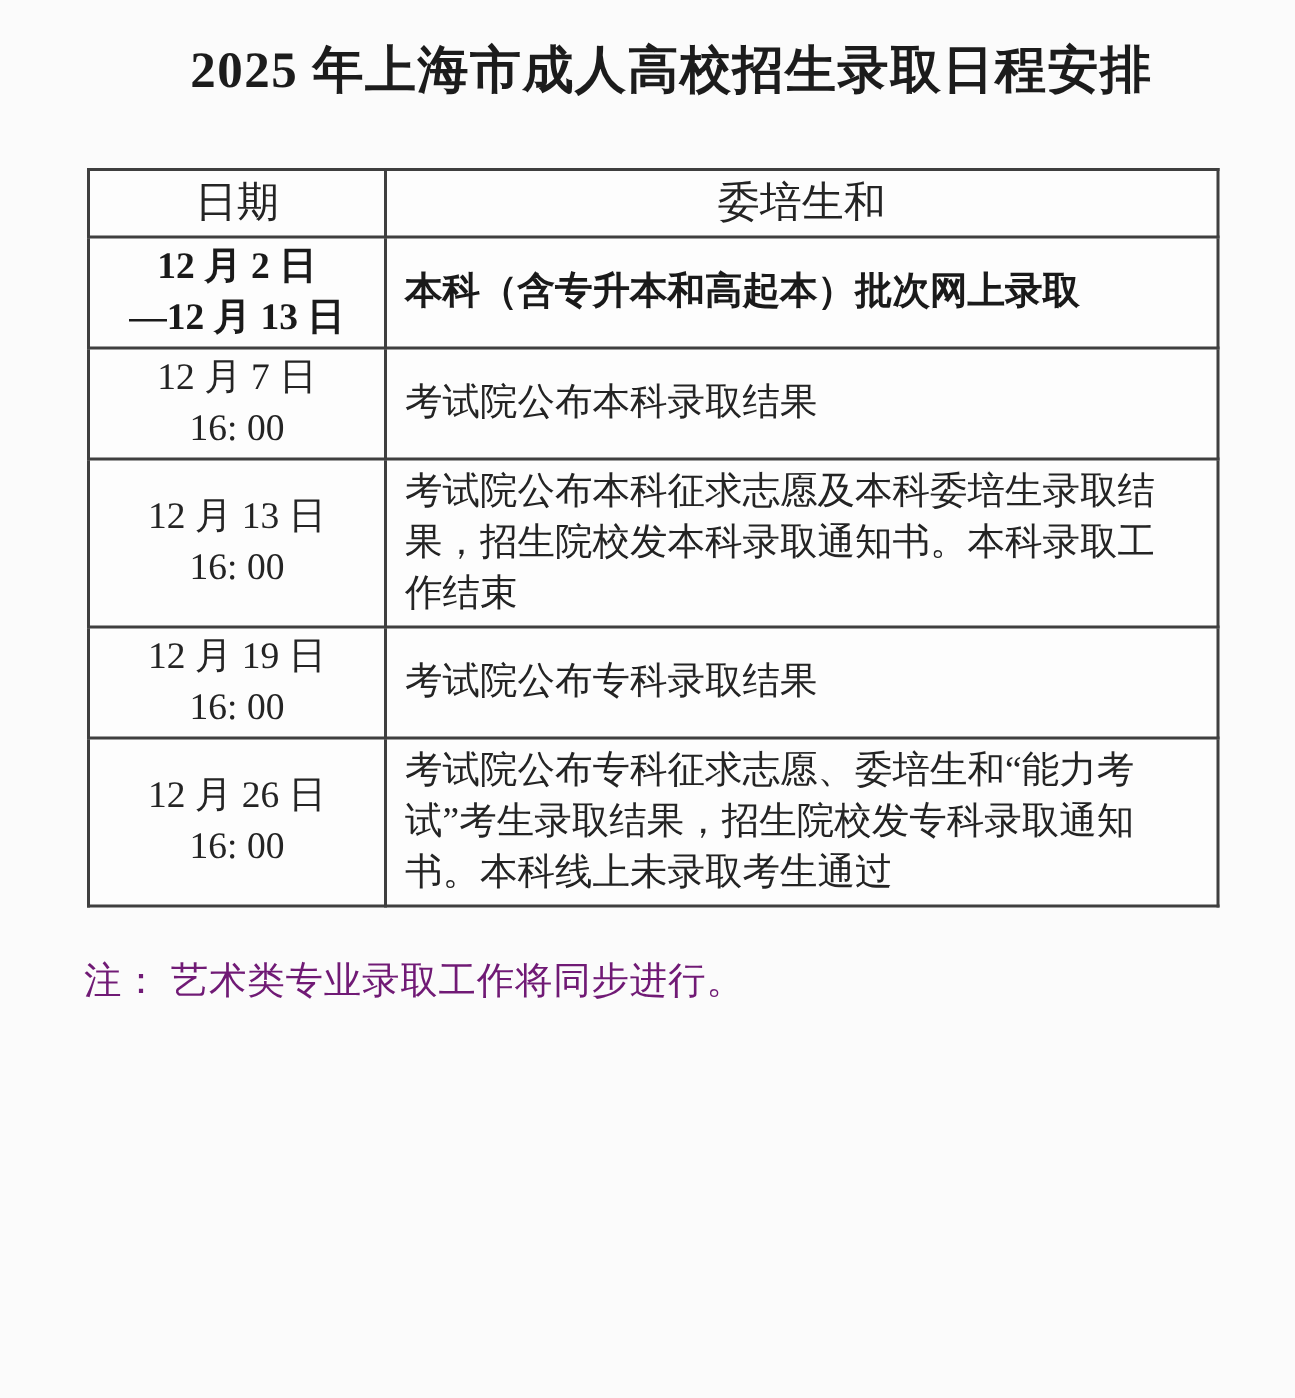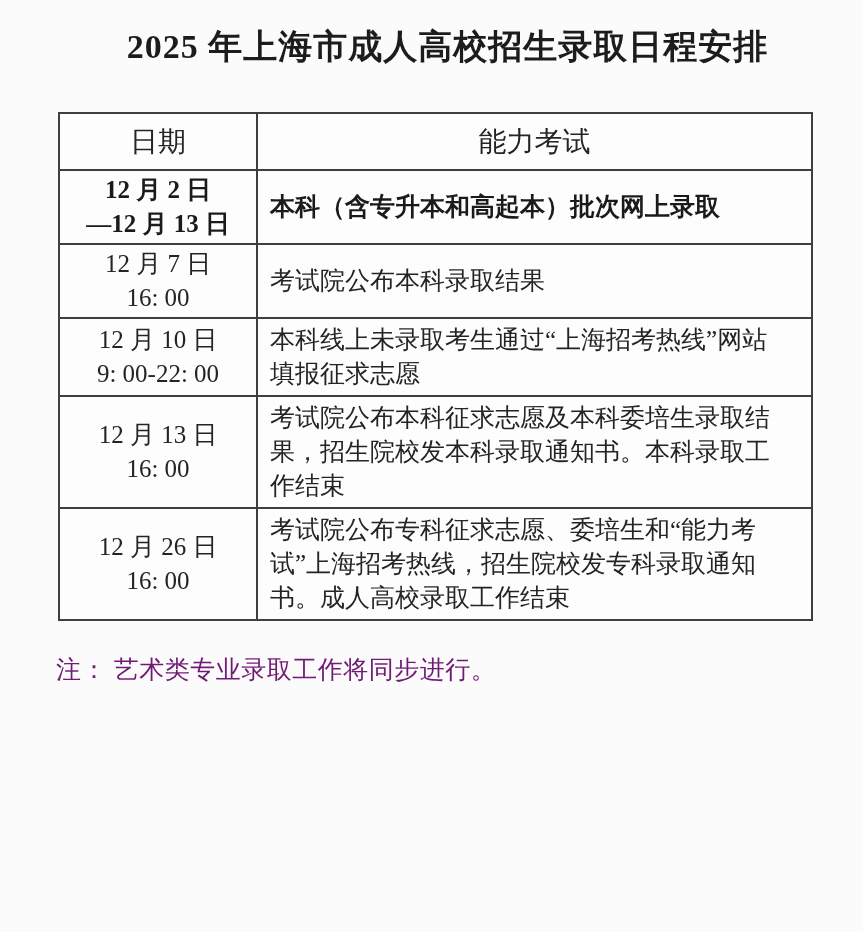--- a/index.html
+++ b/index.html
@@ -31,21 +31,21 @@
     background: #fdfdfd;
   }
   table.schedule td, table.schedule th {
     border: 2px solid #3f3f3f;
     vertical-align: middle;
     font-weight: normal;
     color: #242424;
   }
   th.col-date { width: 194px; }
   th.col-work { width: 551px; }
-  tr.h-head { height: 57px; padding-left: 28px; }
+  tr.h-head { height: 45px; padding-left: 28px; }
   tr.h-r0 { height: 60px; }
   tr.h-r1 { height: 69px; }
   tr.h-r2 { height: 71px; }
   tr.h-r3 { height: 99px; }
   tr.h-r4 { height: 70px; }
   tr.h-r5 { height: 70px; }
   tr.h-r6 { height: 71px; }
   tr.h-r7 { height: 105px; }
   th.header-cell {
     font-size: 28px;
@@ -77,61 +77,61 @@
 </style>
 </head>
 <body>
 
 <div class="doc-title">2025 年上海市成人高校招生录取日程安排</div>
 
 <table class="schedule">
   <tbody>
       <tr class="h-head">
     <th class="col-date header-cell">日期</th>
-    <th class="col-work header-cell">能力考试</th>
+    <th class="col-work header-cell">委培生和</th>
   </tr>
 
   <tr class="h-r0 bold-row">
     <td class="date-cell">
       <div>12 月 2 日</div>
       <div>—12 月 13 日</div>
     </td>
     <td class="work-cell">本科（含专升本和高起本）批次网上录取</td>
   </tr>
 
   <tr class="h-r1">
     <td class="date-cell">
       <div>12 月 7 日</div>
       <div>16: 00</div>
     </td>
     <td class="work-cell">考试院公布本科录取结果</td>
   </tr>
 
-  <tr class="h-r2">
-    <td class="date-cell">
-      <div>12 月 10 日</div>
-      <div>9: 00-22: 00</div>
-    </td>
-    <td class="work-cell">本科线上未录取考生通过“上海招考热线”网站填报征求志愿</td>
-  </tr>
 
   <tr class="h-r3">
     <td class="date-cell">
       <div>12 月 13 日</div>
       <div>16: 00</div>
     </td>
     <td class="work-cell">考试院公布本科征求志愿及本科委培生录取结果，招生院校发本科录取通知书。本科录取工作结束</td>
   </tr>
 
 
+  <tr class="h-r5">
+    <td class="date-cell">
+      <div>12 月 19 日</div>
+      <div>16: 00</div>
+    </td>
+    <td class="work-cell">考试院公布专科录取结果</td>
+  </tr>
 
 
   <tr class="h-r7">
     <td class="date-cell">
       <div>12 月 26 日</div>
       <div>16: 00</div>
     </td>
-    <td class="work-cell">考试院公布专科征求志愿、委培生和“能力考试”上海招考热线，招生院校发专科录取通知书。成人高校录取工作结束</td>
+    <td class="work-cell">考试院公布专科征求志愿、委培生和“能力考试”考生录取结果，招生院校发专科录取通知书。本科线上未录取考生通过</td>
   </tr>
 </tbody>
   </table>
 
 <div class="footnote">注： 艺术类专业录取工作将同步进行。</div>
 
 </body></html>

